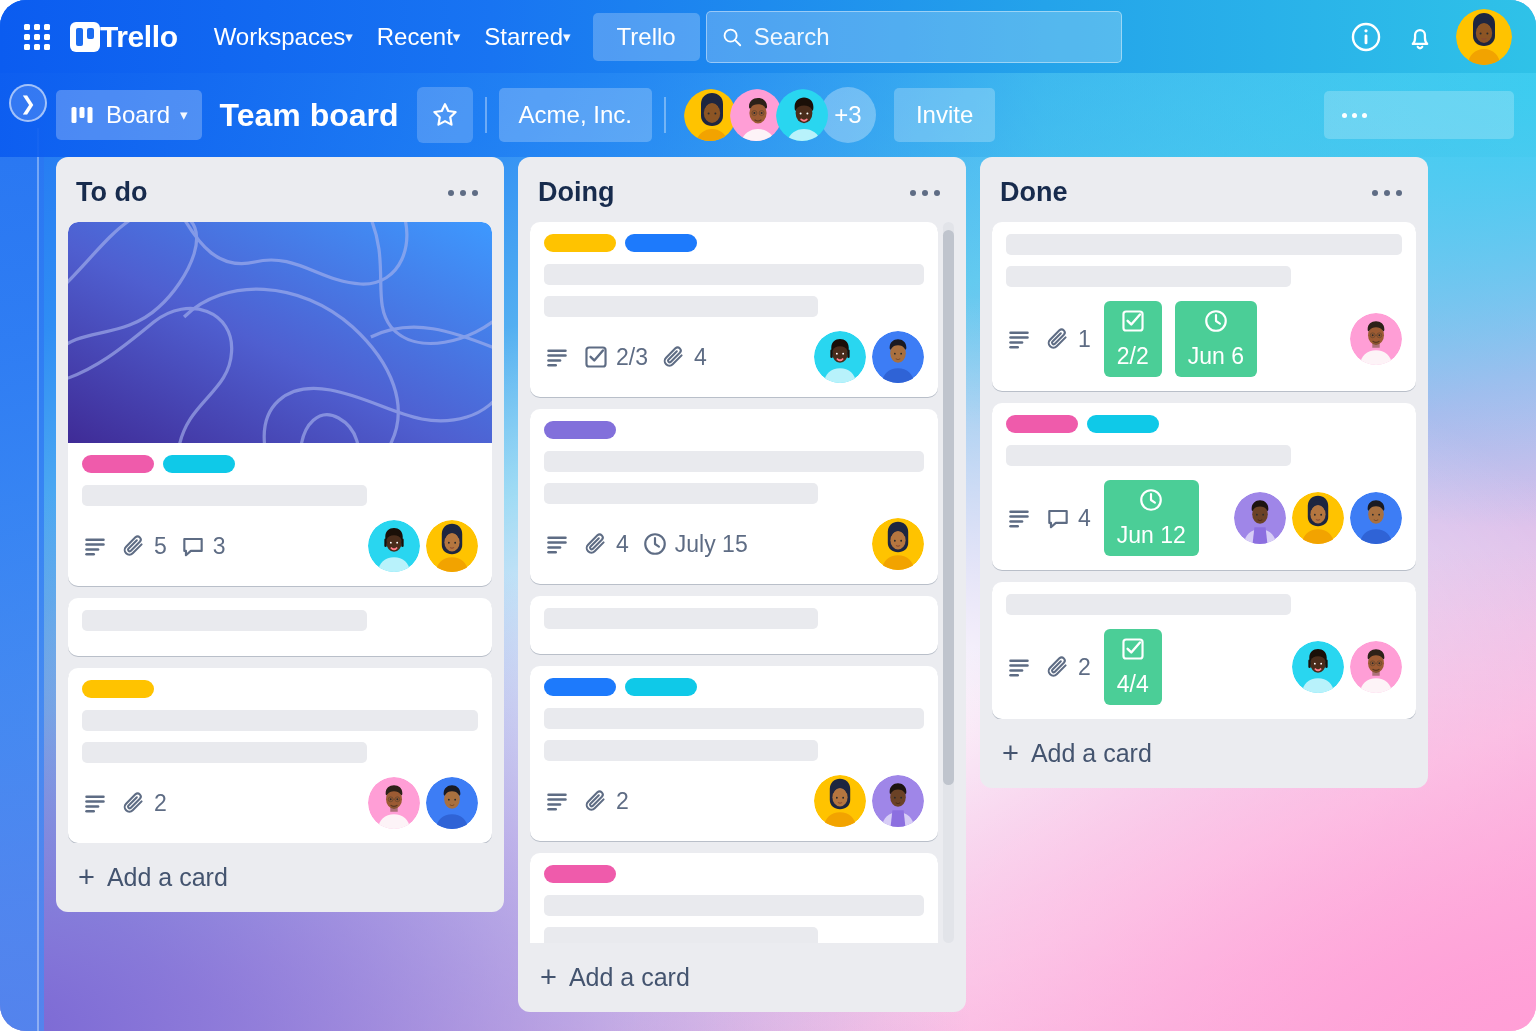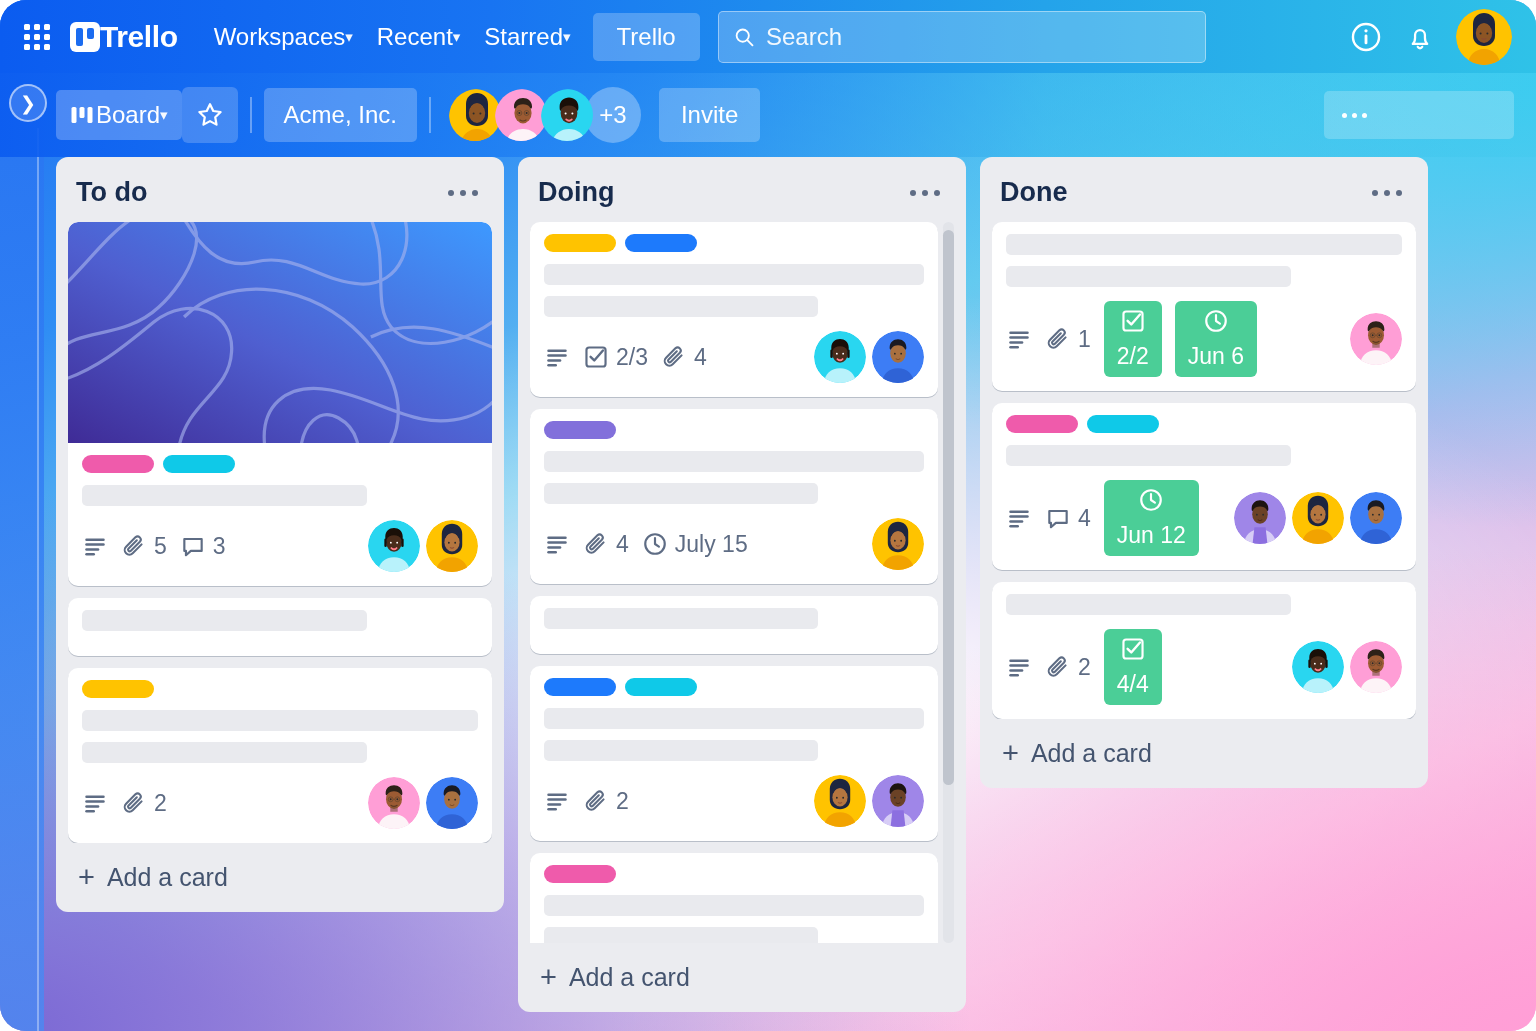--- a/index.html
+++ b/index.html
@@ -74,21 +74,21 @@
   .caret { font-size: 15px; opacity: .95; }
 
   #create-btn {
     background: rgba(255,255,255,.24);
     color: #fff; font-size: 24px;
     padding: 10px 24px; border-radius: 5px; border: none;
     cursor: pointer; margin-left: 10px;
     font-family: inherit;
   }
   #search-wrap {
-    flex: 0 0 auto; width: 488px; height: 52px; margin-left: 18px;
+    flex: 0 0 auto; width: 416px; height: 52px; margin-left: 6px;
     background: rgba(255,255,255,.22);
     border: 1px solid rgba(255,255,255,.42);
     border-radius: 5px;
     display: flex; align-items: center; padding: 0 14px; gap: 11px;
     cursor: text;
   }
   #search-input {
     background: transparent; border: none; outline: none;
     color: #fff; font-size: 24px; width: 100%;
     font-family: inherit;
@@ -104,21 +104,21 @@
     z-index: 15;
   }
   #board-header::before {
     content:""; position:absolute; inset:0;
     background: linear-gradient(90deg, rgba(11,92,240,.92) 0%, rgba(28,126,243,.72) 35%, rgba(45,180,235,.40) 68%, rgba(56,200,232,.22) 100%);
     z-index:-1;
   }
   .hdr-chip {
     background: rgba(255,255,255,.25); color: #fff;
     border-radius: 5px; padding: 11px 14px;
-    display: flex; align-items: center; 
+    display: flex; align-items: center; gap: 10px;
     font-size: 24px; cursor: pointer;
   }
   #board-title {
     color: #fff; font-size: 32px; font-weight: 700;
     margin: 0 18px; white-space: nowrap;
   }
   #star-btn {
     width: 56px; height: 56px; border-radius: 6px;
     background: rgba(255,255,255,.2);
     display: flex; align-items: center; justify-content: center; cursor: pointer;
@@ -332,20 +332,21 @@
     <div class="hdr-chip">
       <svg width="26" height="24" viewBox="0 0 26 24" fill="none">
         <rect x="1.5" y="4" width="5" height="16" rx="1.6" fill="#fff"></rect>
         <rect x="9.5" y="4" width="5" height="11" rx="1.6" fill="#fff"></rect>
         <rect x="17.5" y="4" width="5" height="16" rx="1.6" fill="#fff"></rect>
       </svg>
       <span>Board</span>
       <span class="caret">▾</span>
     </div>
 
+    <div id="board-title">Team board</div>
 
     <div id="star-btn">
       <svg width="30" height="30" viewBox="0 0 24 24" fill="none">
         <path d="M12 3.4l2.6 5.4 5.9.8-4.3 4.2 1 5.9-5.2-2.8-5.2 2.8 1-5.9L3.5 9.6l5.9-.8z" stroke="#fff" stroke-width="1.8" stroke-linejoin="round"></path>
       </svg>
     </div>
 
     <div class="hdr-divider"></div>
 
     <div id="workspace-chip">Acme, Inc.</div>

